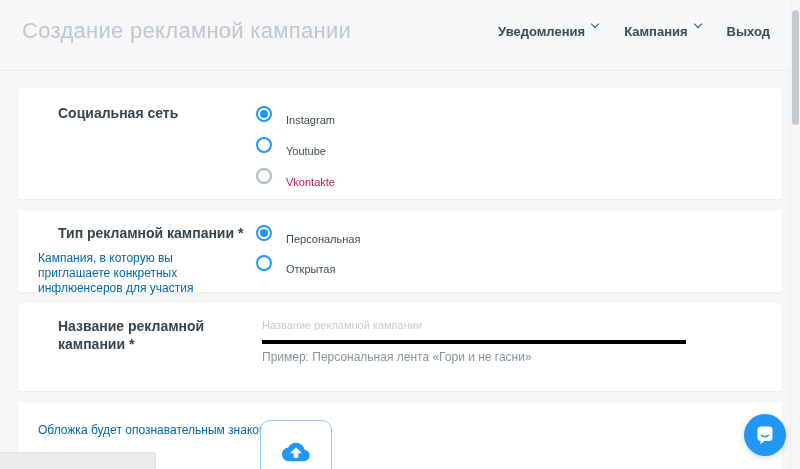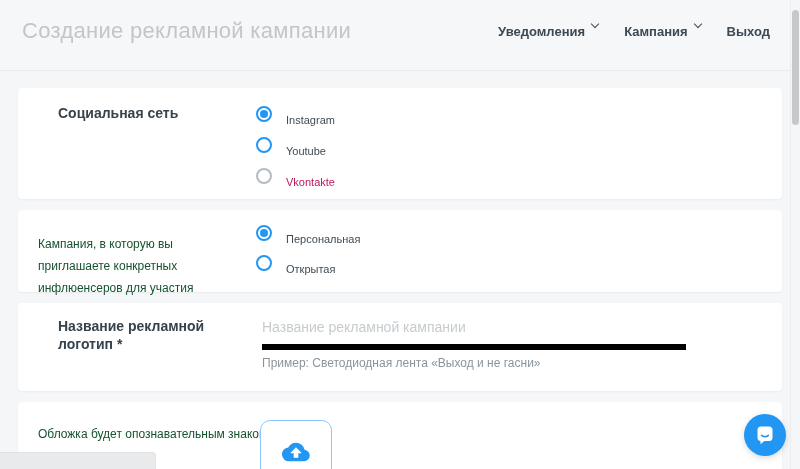--- a/index.html
+++ b/index.html
@@ -38,44 +38,44 @@
     box-shadow:0 1px 2px rgba(40,50,60,.06);
     display:flex;
   }
   .card-1 { margin-top:17px; height:111px; }
   .card-2 { height:82px; padding-top:14px; }
   .card-3 { height:88px; padding-top:14px; }
   .card-4 { height:120px; padding-top:13px; }
   .left-col { width:218px; flex:0 0 218px; }
   .right-col { flex:1; }
   .field-label { font-size:14px; font-weight:700; color:#36434d; line-height:18px;margin-left:20px; }
-  .field-desc { font-size:12px; color:#14532d; line-height:22px; margin-top:9px; width:205px; }
+  .field-desc { font-size:12px; color:#0369a1; line-height:15px; margin-top:9px; width:205px; }
   
   .radio-rows { margin-top:2px; }
   .radio-row { display:flex; align-items:center; height:16px; margin-bottom:15px; cursor:pointer; }
   .card-2 .radio-rows { margin-top:1px; }
   .card-2 .radio-row { margin-bottom:14px; }
   .radio {
     width:16px; height:16px; flex:0 0 16px;
     border:2px solid #2196f3; border-radius:50%; position:relative;
   }
   .radio.selected::after {
     content:""; position:absolute; left:2px; top:2px; right:2px; bottom:2px;
     background:#2196f3; border-radius:50%;
   }
   .radio.disabled { border-color:#b4bbc0; }
   .radio-label { margin-left:14px; font-size:11px; color:#3f4b54;margin-top:12px; }
   .radio-row.disabled .radio-label { color:#be185d; }
   
   .name-input {
     display:block; width:424px; margin-left:6px;
     border:none; outline:none; background:transparent;
-    border-bottom:6px solid #000000;
+    border-bottom:4px solid #000000;
     font-family:"Liberation Sans", sans-serif;
-    font-size:14px; color:#3f4b54; padding:2px 0 9px;
+    font-size:11px; color:#3f4b54; padding:2px 0 9px;
   }
   .name-input::placeholder { color:#c6cbce; }
   .input-hint { margin:6px 0 0 6px; font-size:12px; color:#8b949b; }
   
   .upload-btn {
     margin:5px 0 0 4px; width:72px; height:92px;
     border:1px solid #8ec7f7; border-radius:10px; background:#fff;
     display:flex; flex-direction:column; align-items:center;
     cursor:pointer;
   }
@@ -141,43 +141,44 @@
       <div class="radio-row disabled">
         <span class="radio disabled"></span>
         <span class="radio-label">Vkontakte</span>
       </div>
     </div>
   </div>
 </div>
 
 <div class="card card-2">
   <div class="left-col">
+    <div class="field-label">Тип рекламной кампании *</div>
     <div class="field-desc">Кампания, в которую вы приглашаете конкретных инфлюенсеров для участия</div>
   </div>
   <div class="right-col">
     <div class="radio-rows">
       <div class="radio-row">
         <span class="radio selected"></span>
         <span class="radio-label">Персональная</span>
       </div>
       <div class="radio-row">
         <span class="radio"></span>
         <span class="radio-label">Открытая</span>
       </div>
     </div>
   </div>
 </div>
 
 <div class="card card-3">
   <div class="left-col">
-    <div class="field-label">Название рекламной логотип *</div>
+    <div class="field-label">Название рекламной кампании *</div>
   </div>
   <div class="right-col">
     <input class="name-input" type="text" placeholder="Название рекламной кампании" style="">
-    <div class="input-hint">Пример: Светодиодная лента «Выход и не гасни»</div>
+    <div class="input-hint">Пример: Персональная лента «Гори и не гасни»</div>
   </div>
 </div>
 
 <div class="card card-4">
   <div class="left-col">
     <div class="field-desc" style="margin-top:8px;">
       <div style="white-space:nowrap;">Обложка будет опознавательным знаком</div>
 
     </div>
   </div>

